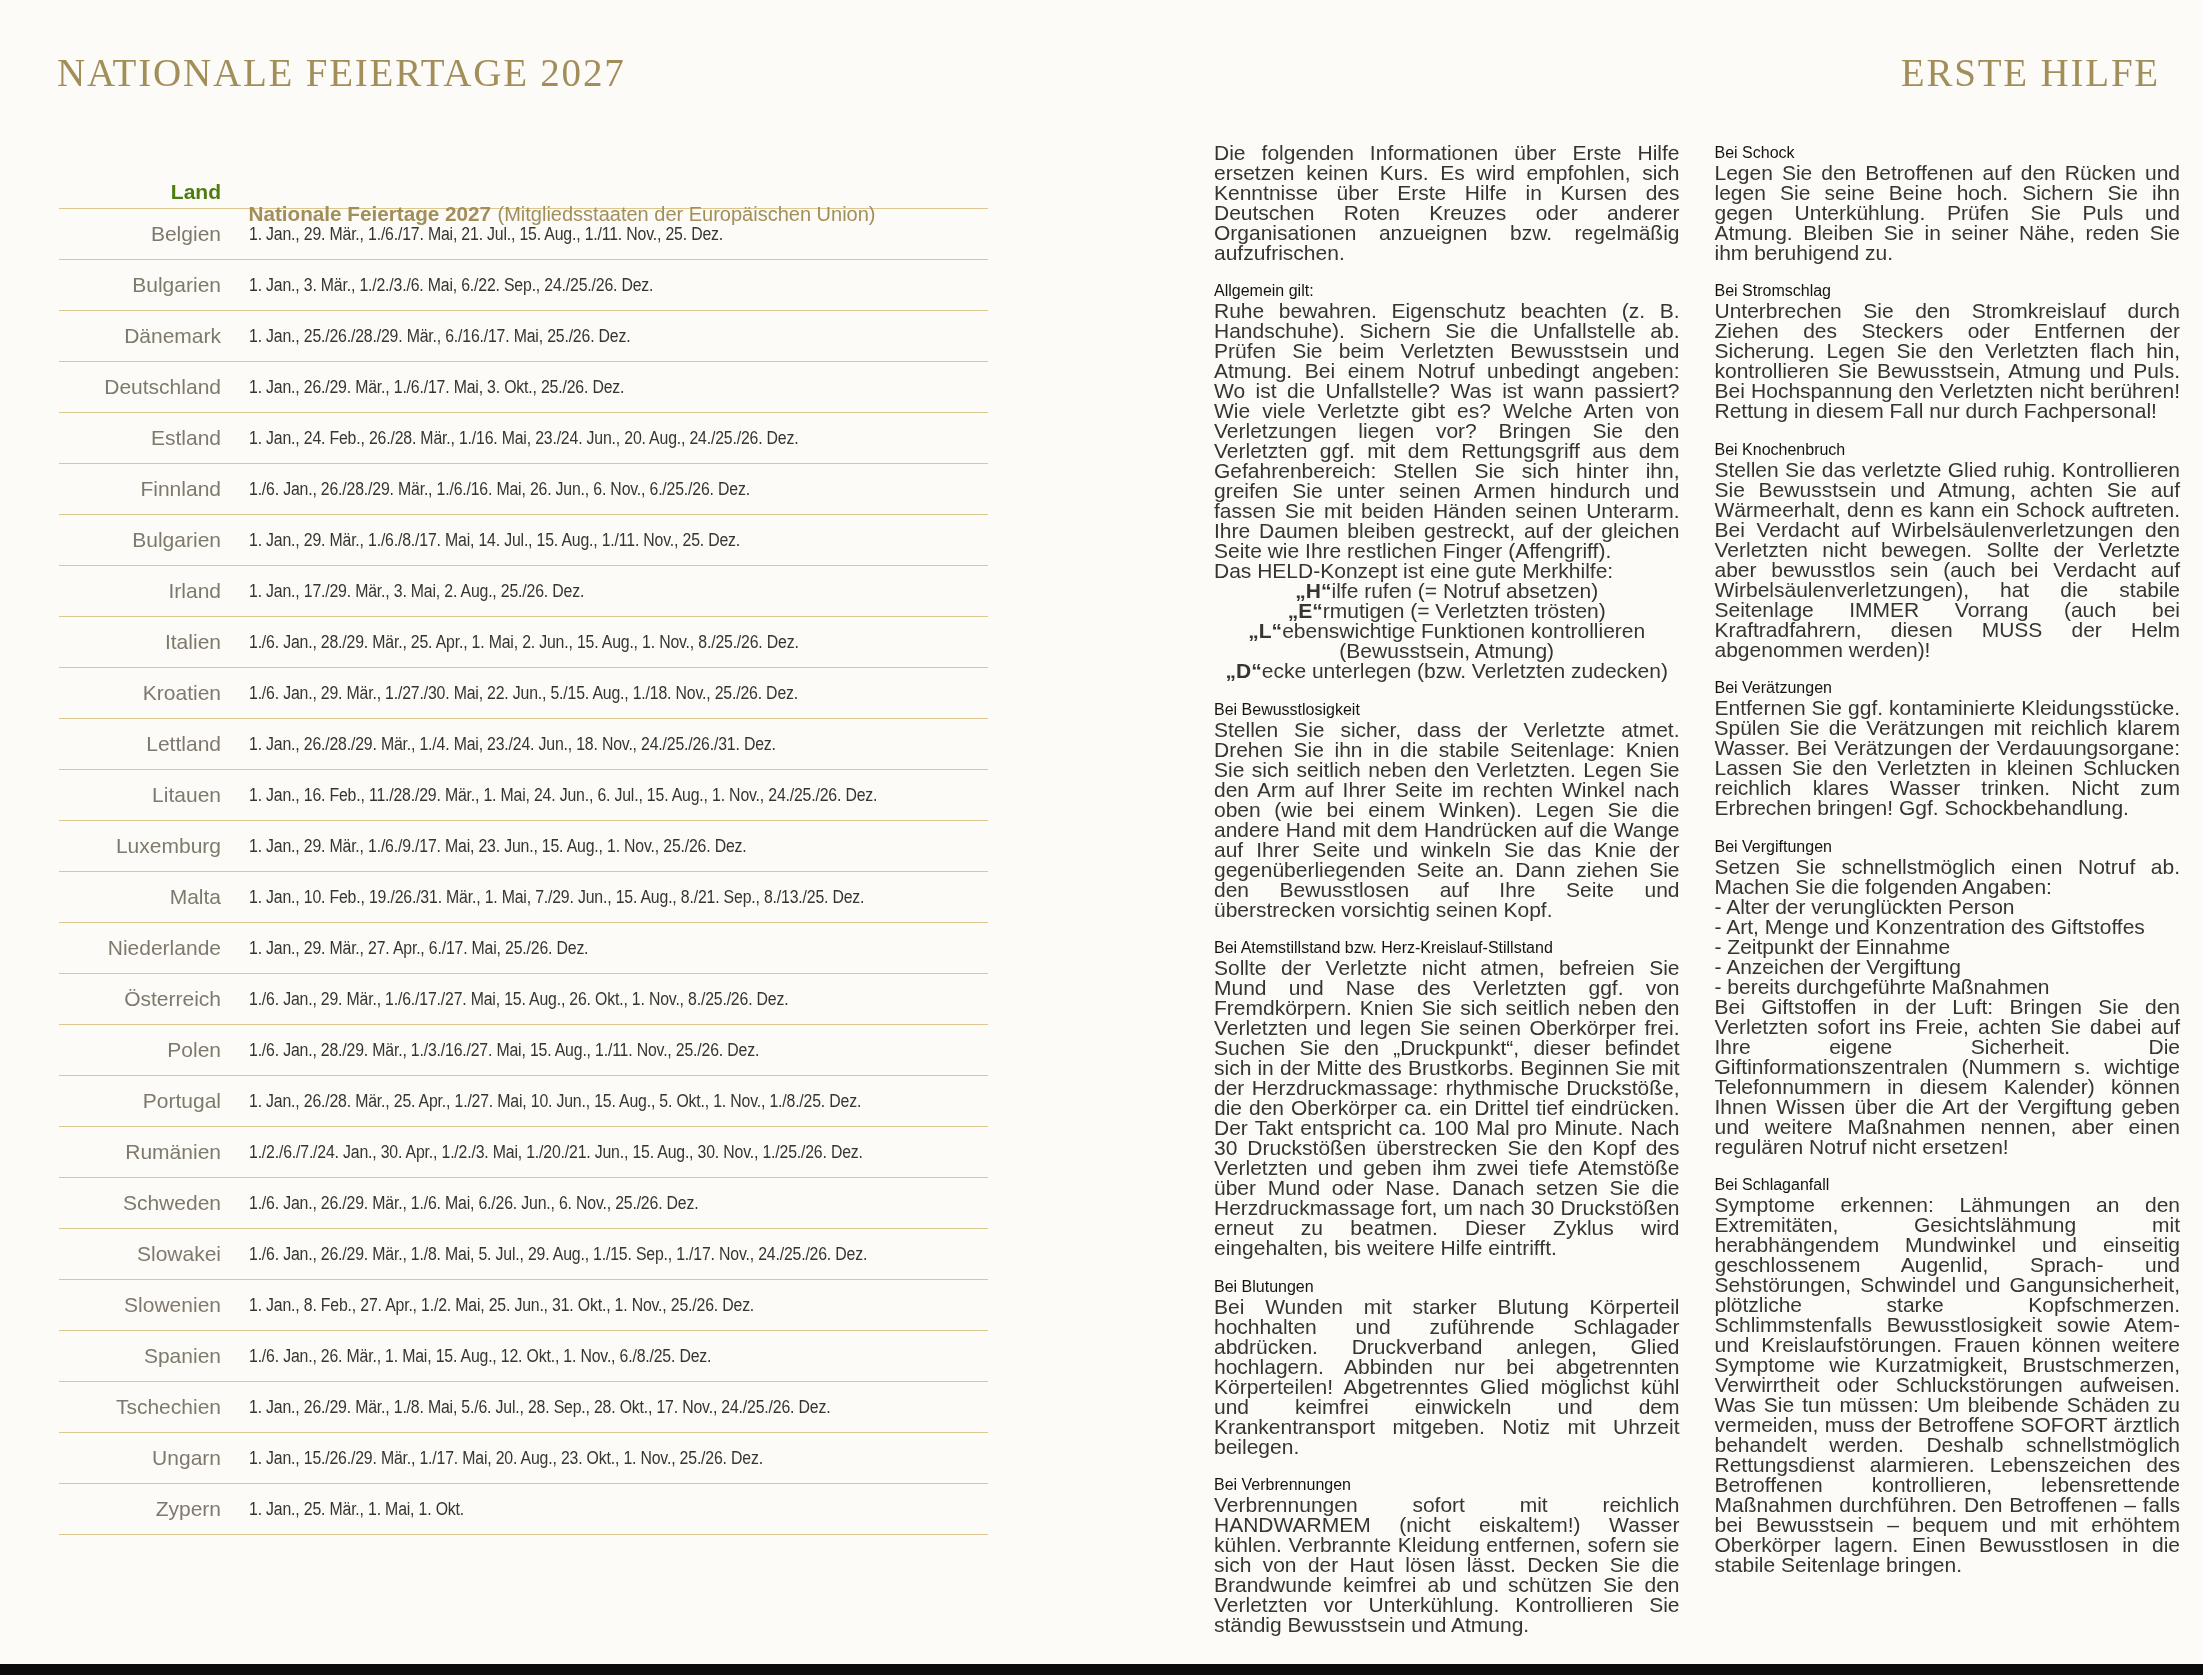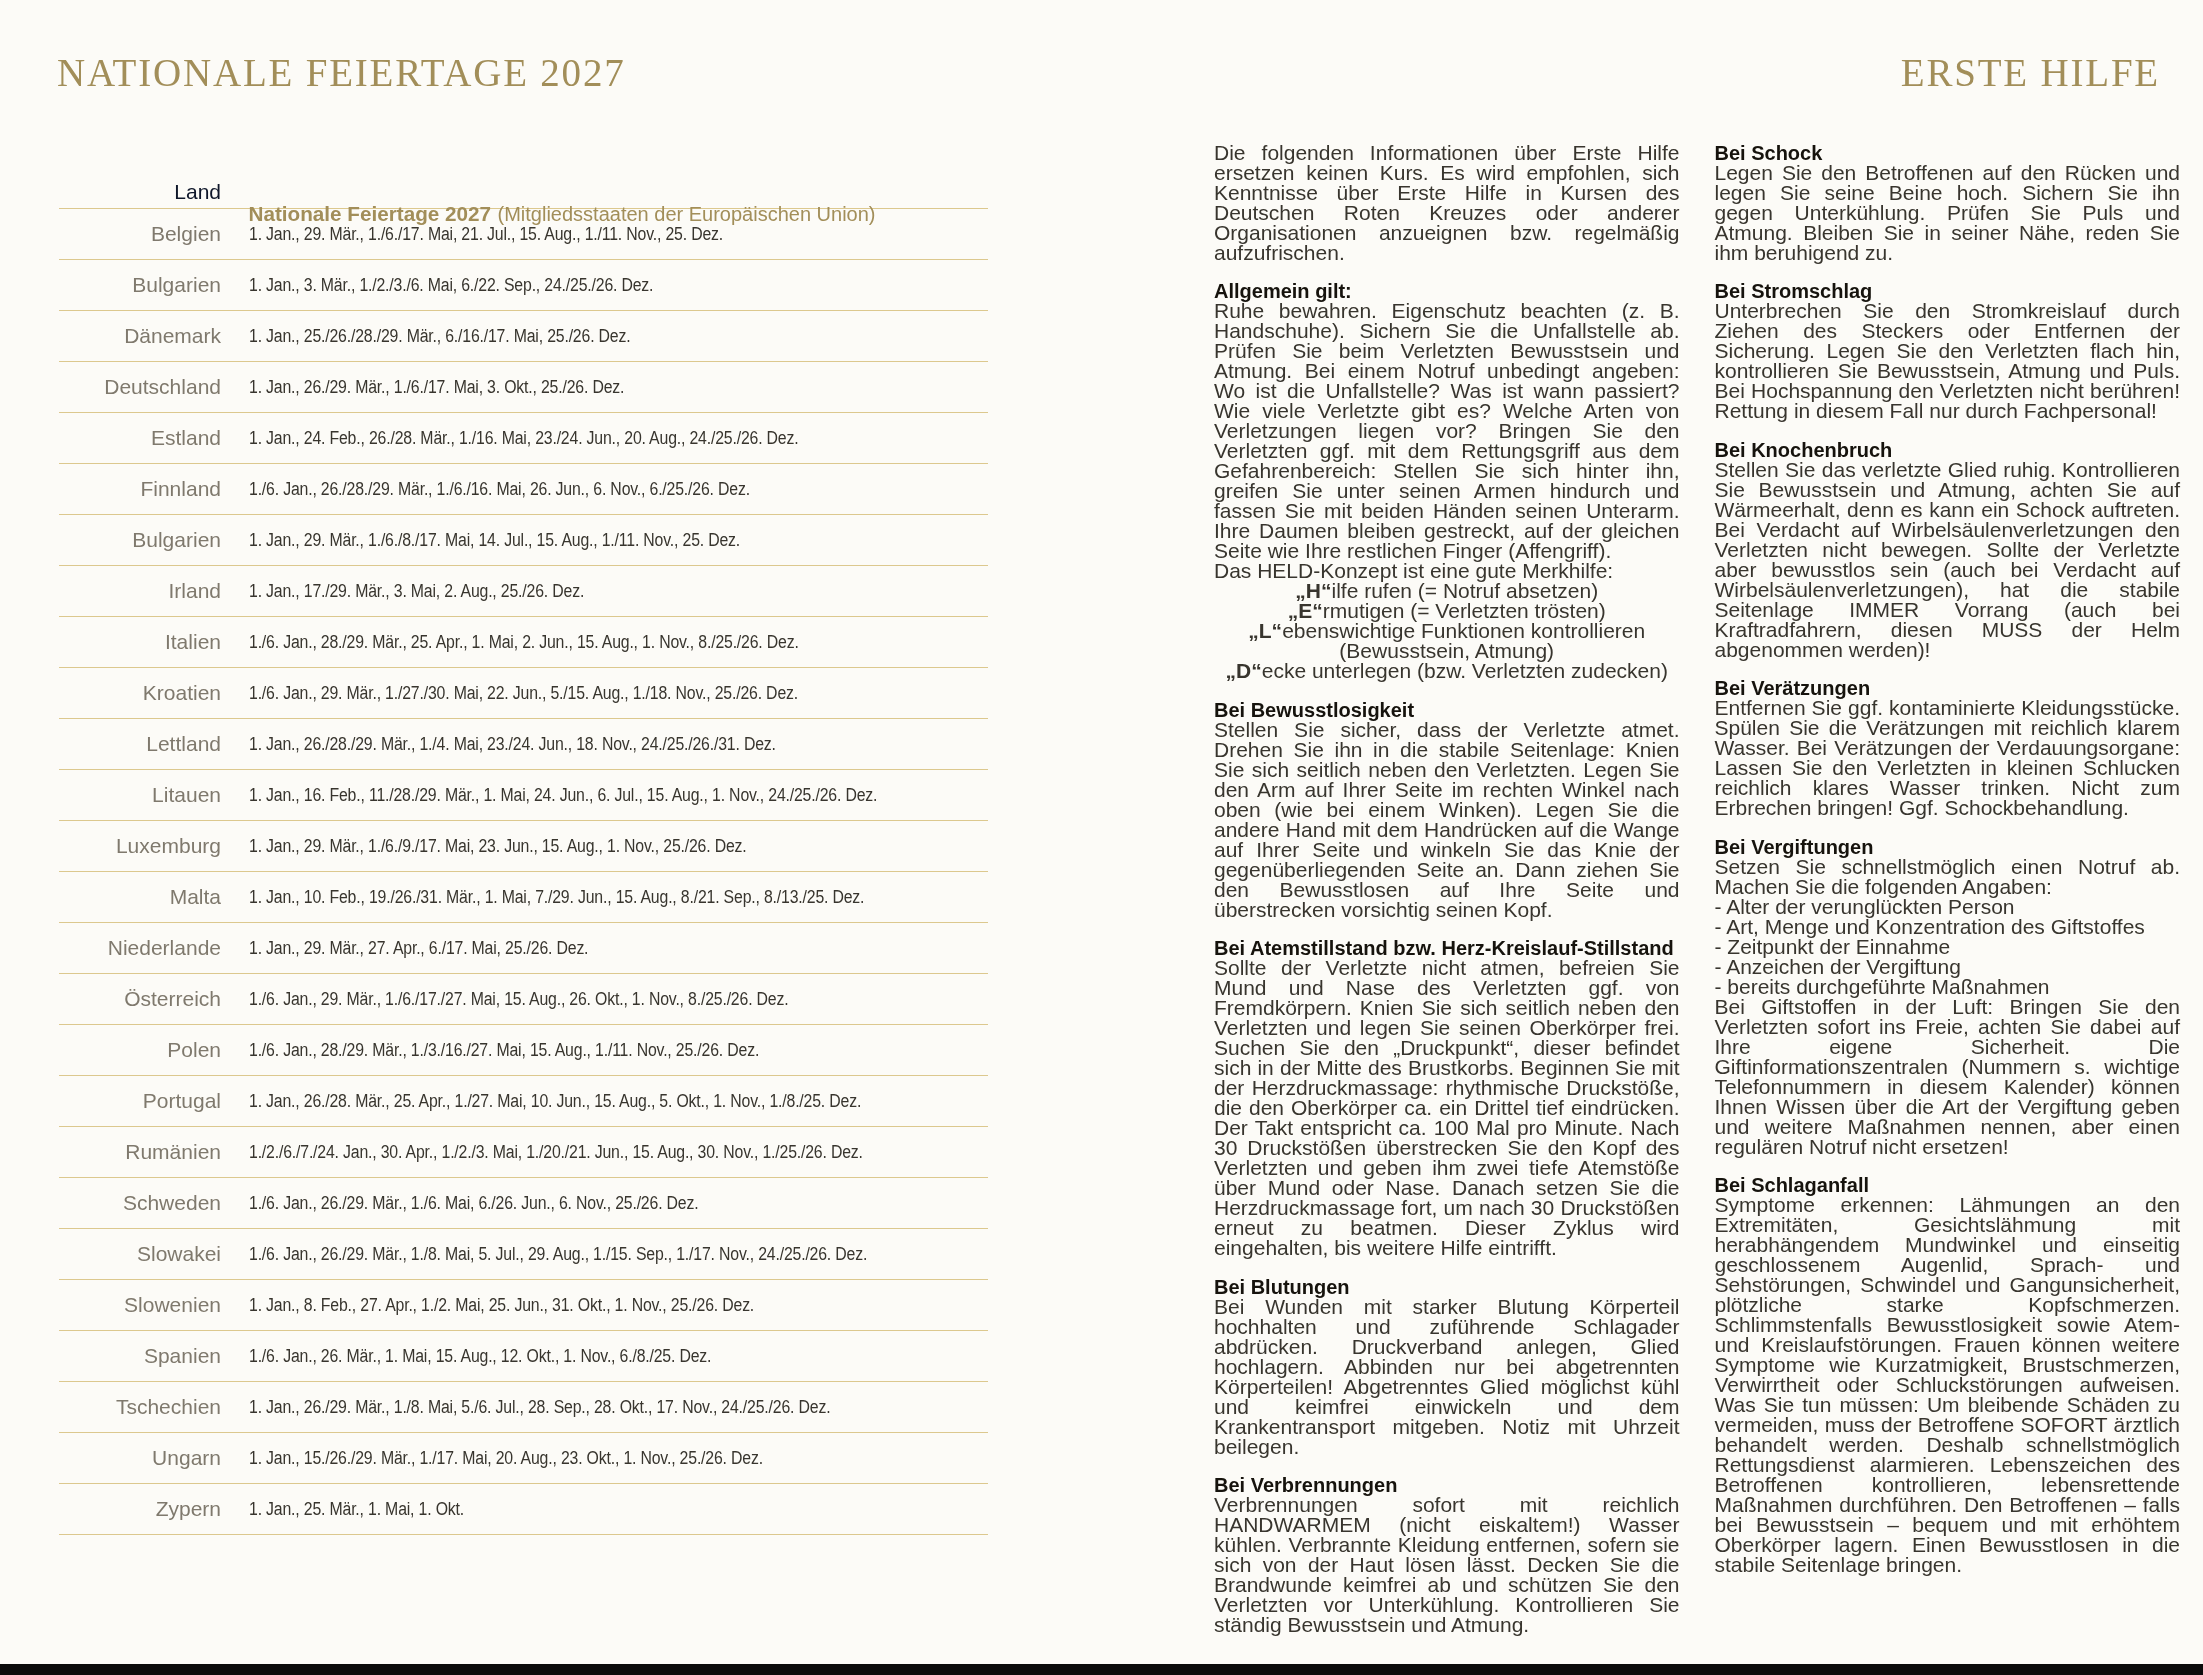--- a/index.html
+++ b/index.html
@@ -47,22 +47,22 @@
   }
   .t-row .dates {
     font-size:18px;
     letter-spacing:-0.2px;
     color:var(--text-dark, #3b3833);
     white-space:nowrap;
     transform:scaleX(0.88);
     transform-origin:0 50%;
   }
   .t-head .country {
-    font-weight:normal;
-    color:#0f172a;
+    font-weight:bold;
+    color:#4d7c0f;
   }
   .t-head .head-gold {
     color:var(--accent-gold, #a28e59);
     font-size:20px;
     white-space:nowrap;
     margin-top:44px;
   }
   .t-head .head-gold b { font-weight:bold; margin-right:6.4px; font-size:20.7px; }
 
   
@@ -70,23 +70,23 @@
     position:absolute;
     left:1214px;
     top:143px;
     width:966px;
     display:flex;
     column-gap:35px;
   }
   .fa-col { width:466px; }
   .section { margin-bottom:18.4px; }
   .sec-heading {
-    font-size:20px;
+    font-size:16px;
     line-height:20px;
-    font-weight:bold;
+    font-weight:normal;
     color:var(--heading-black, #16130d);
   }
   .body-par {
     font-size:21px;
     line-height:20px;
     color:var(--text-dark, #36332c);
     text-align:justify;
     hyphens:auto;
   }
   .held-line { text-align:center; }

